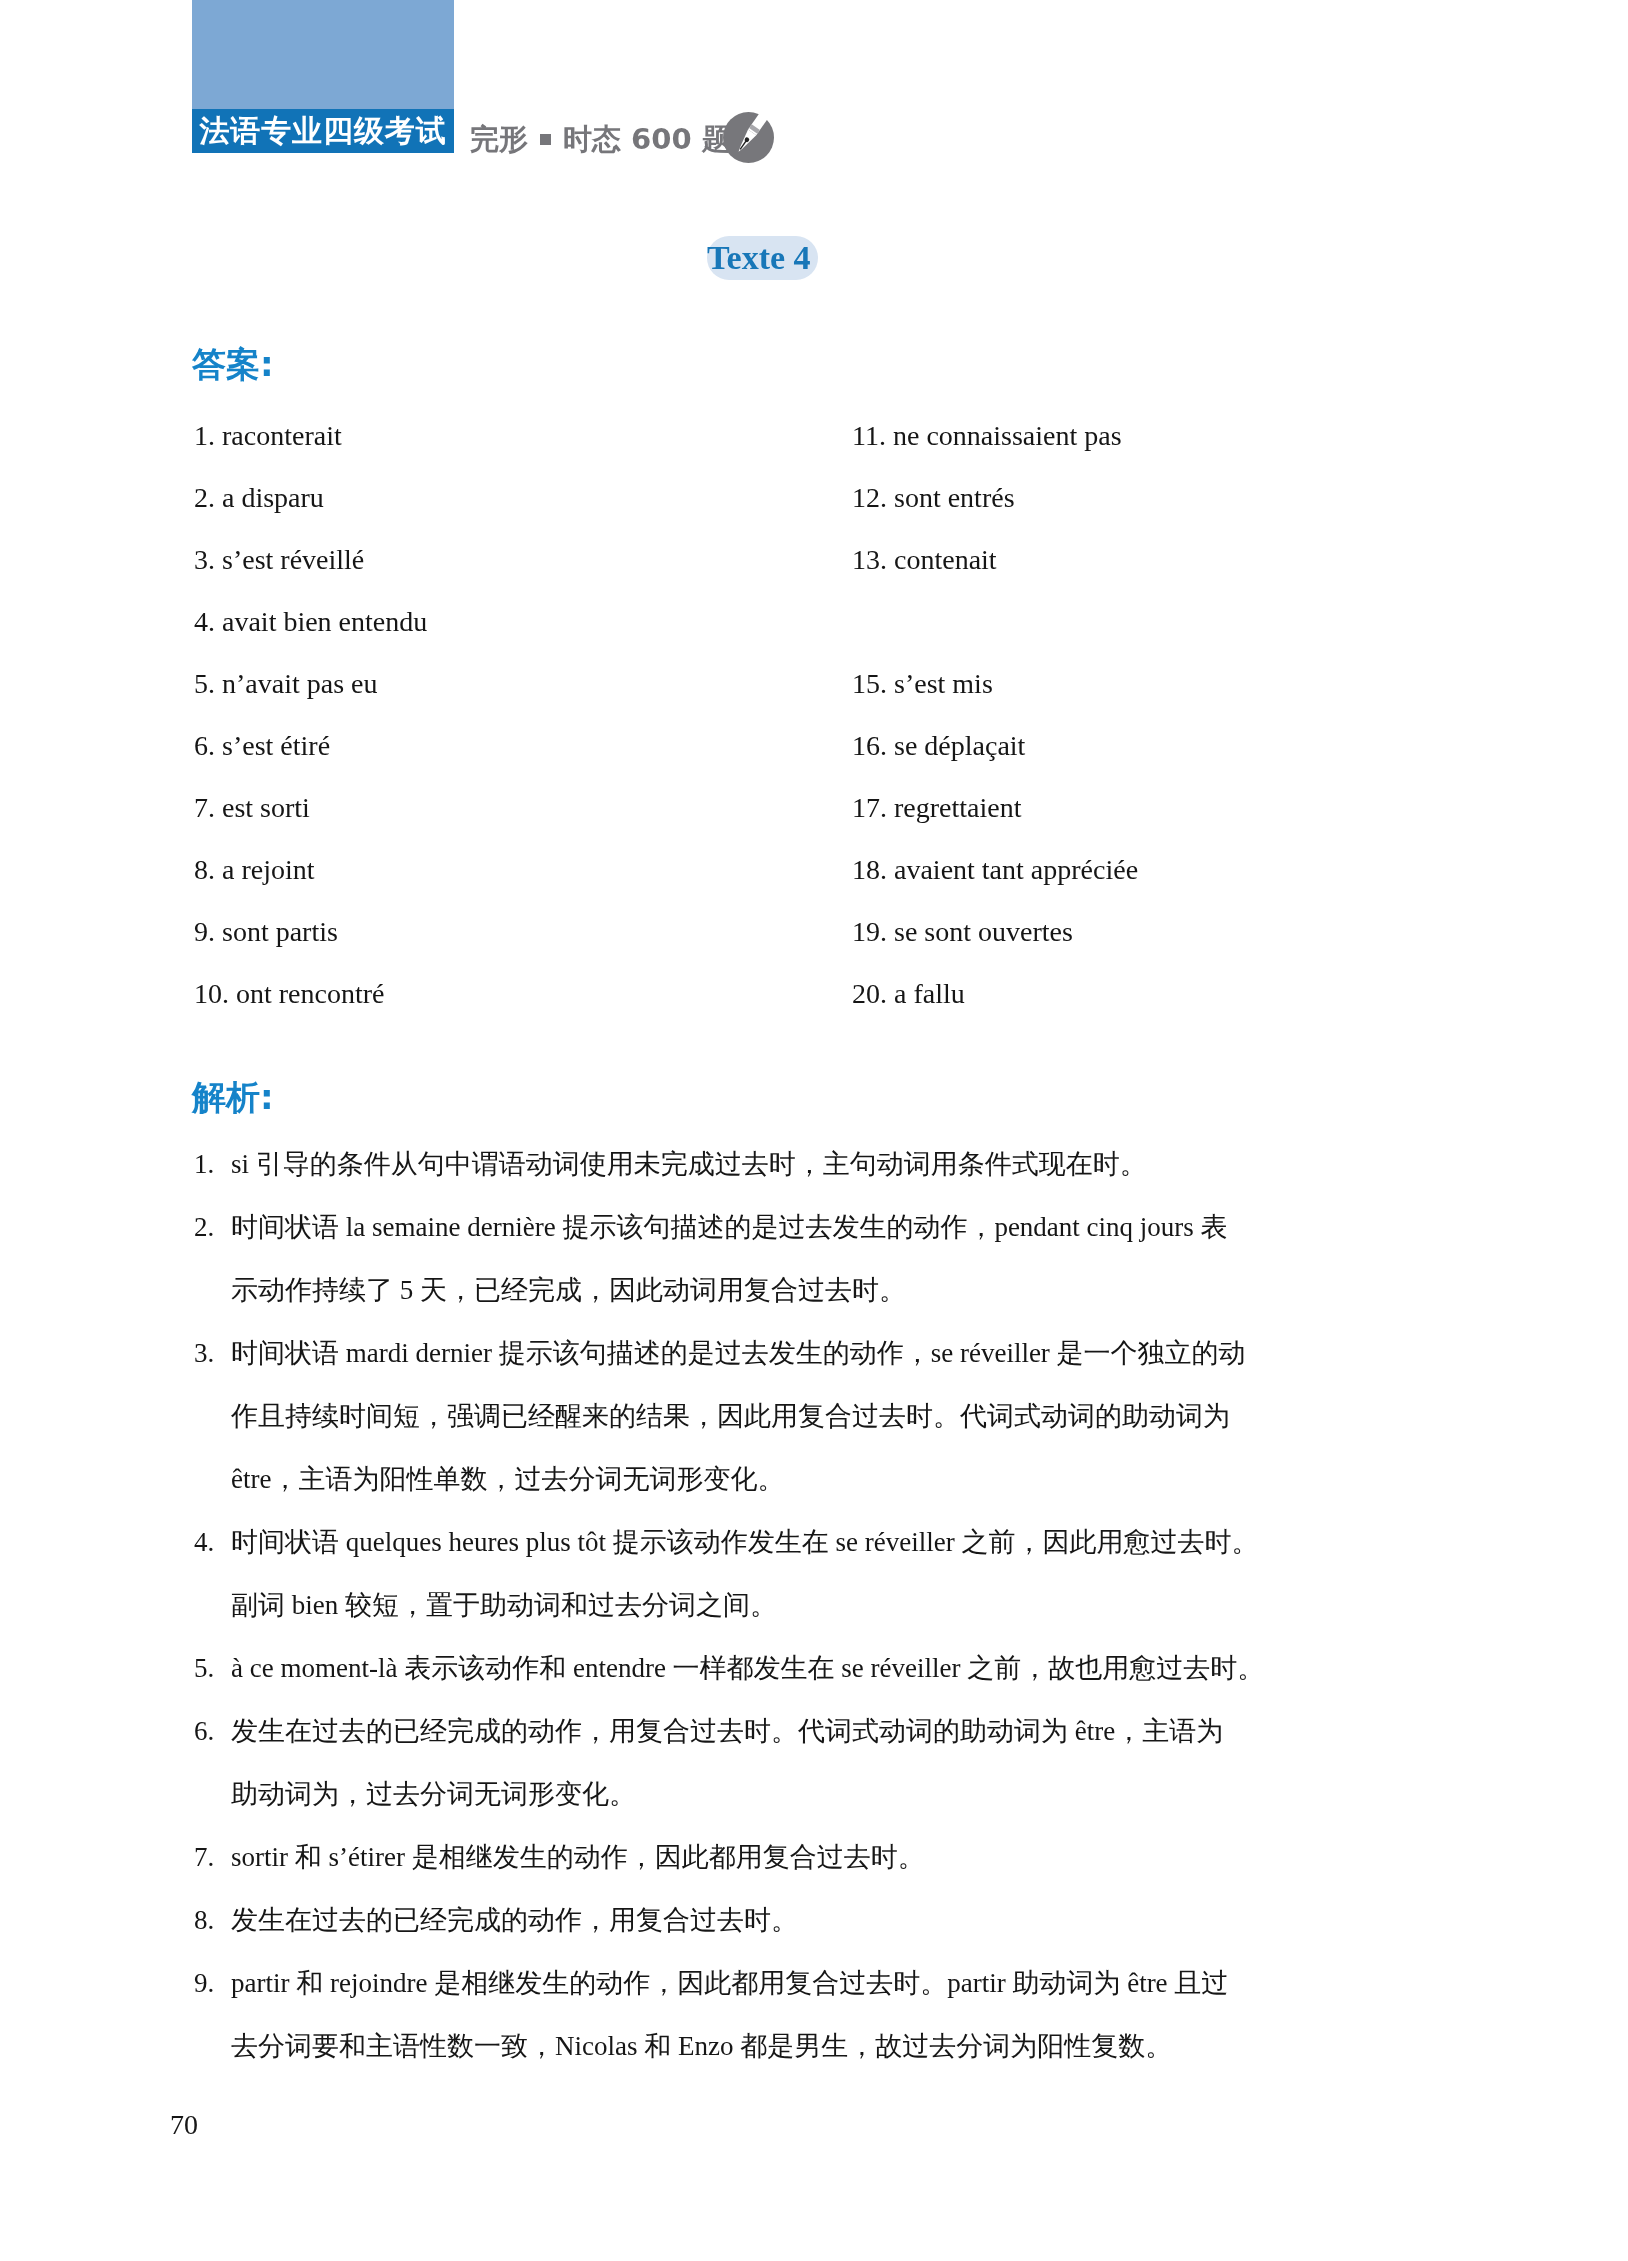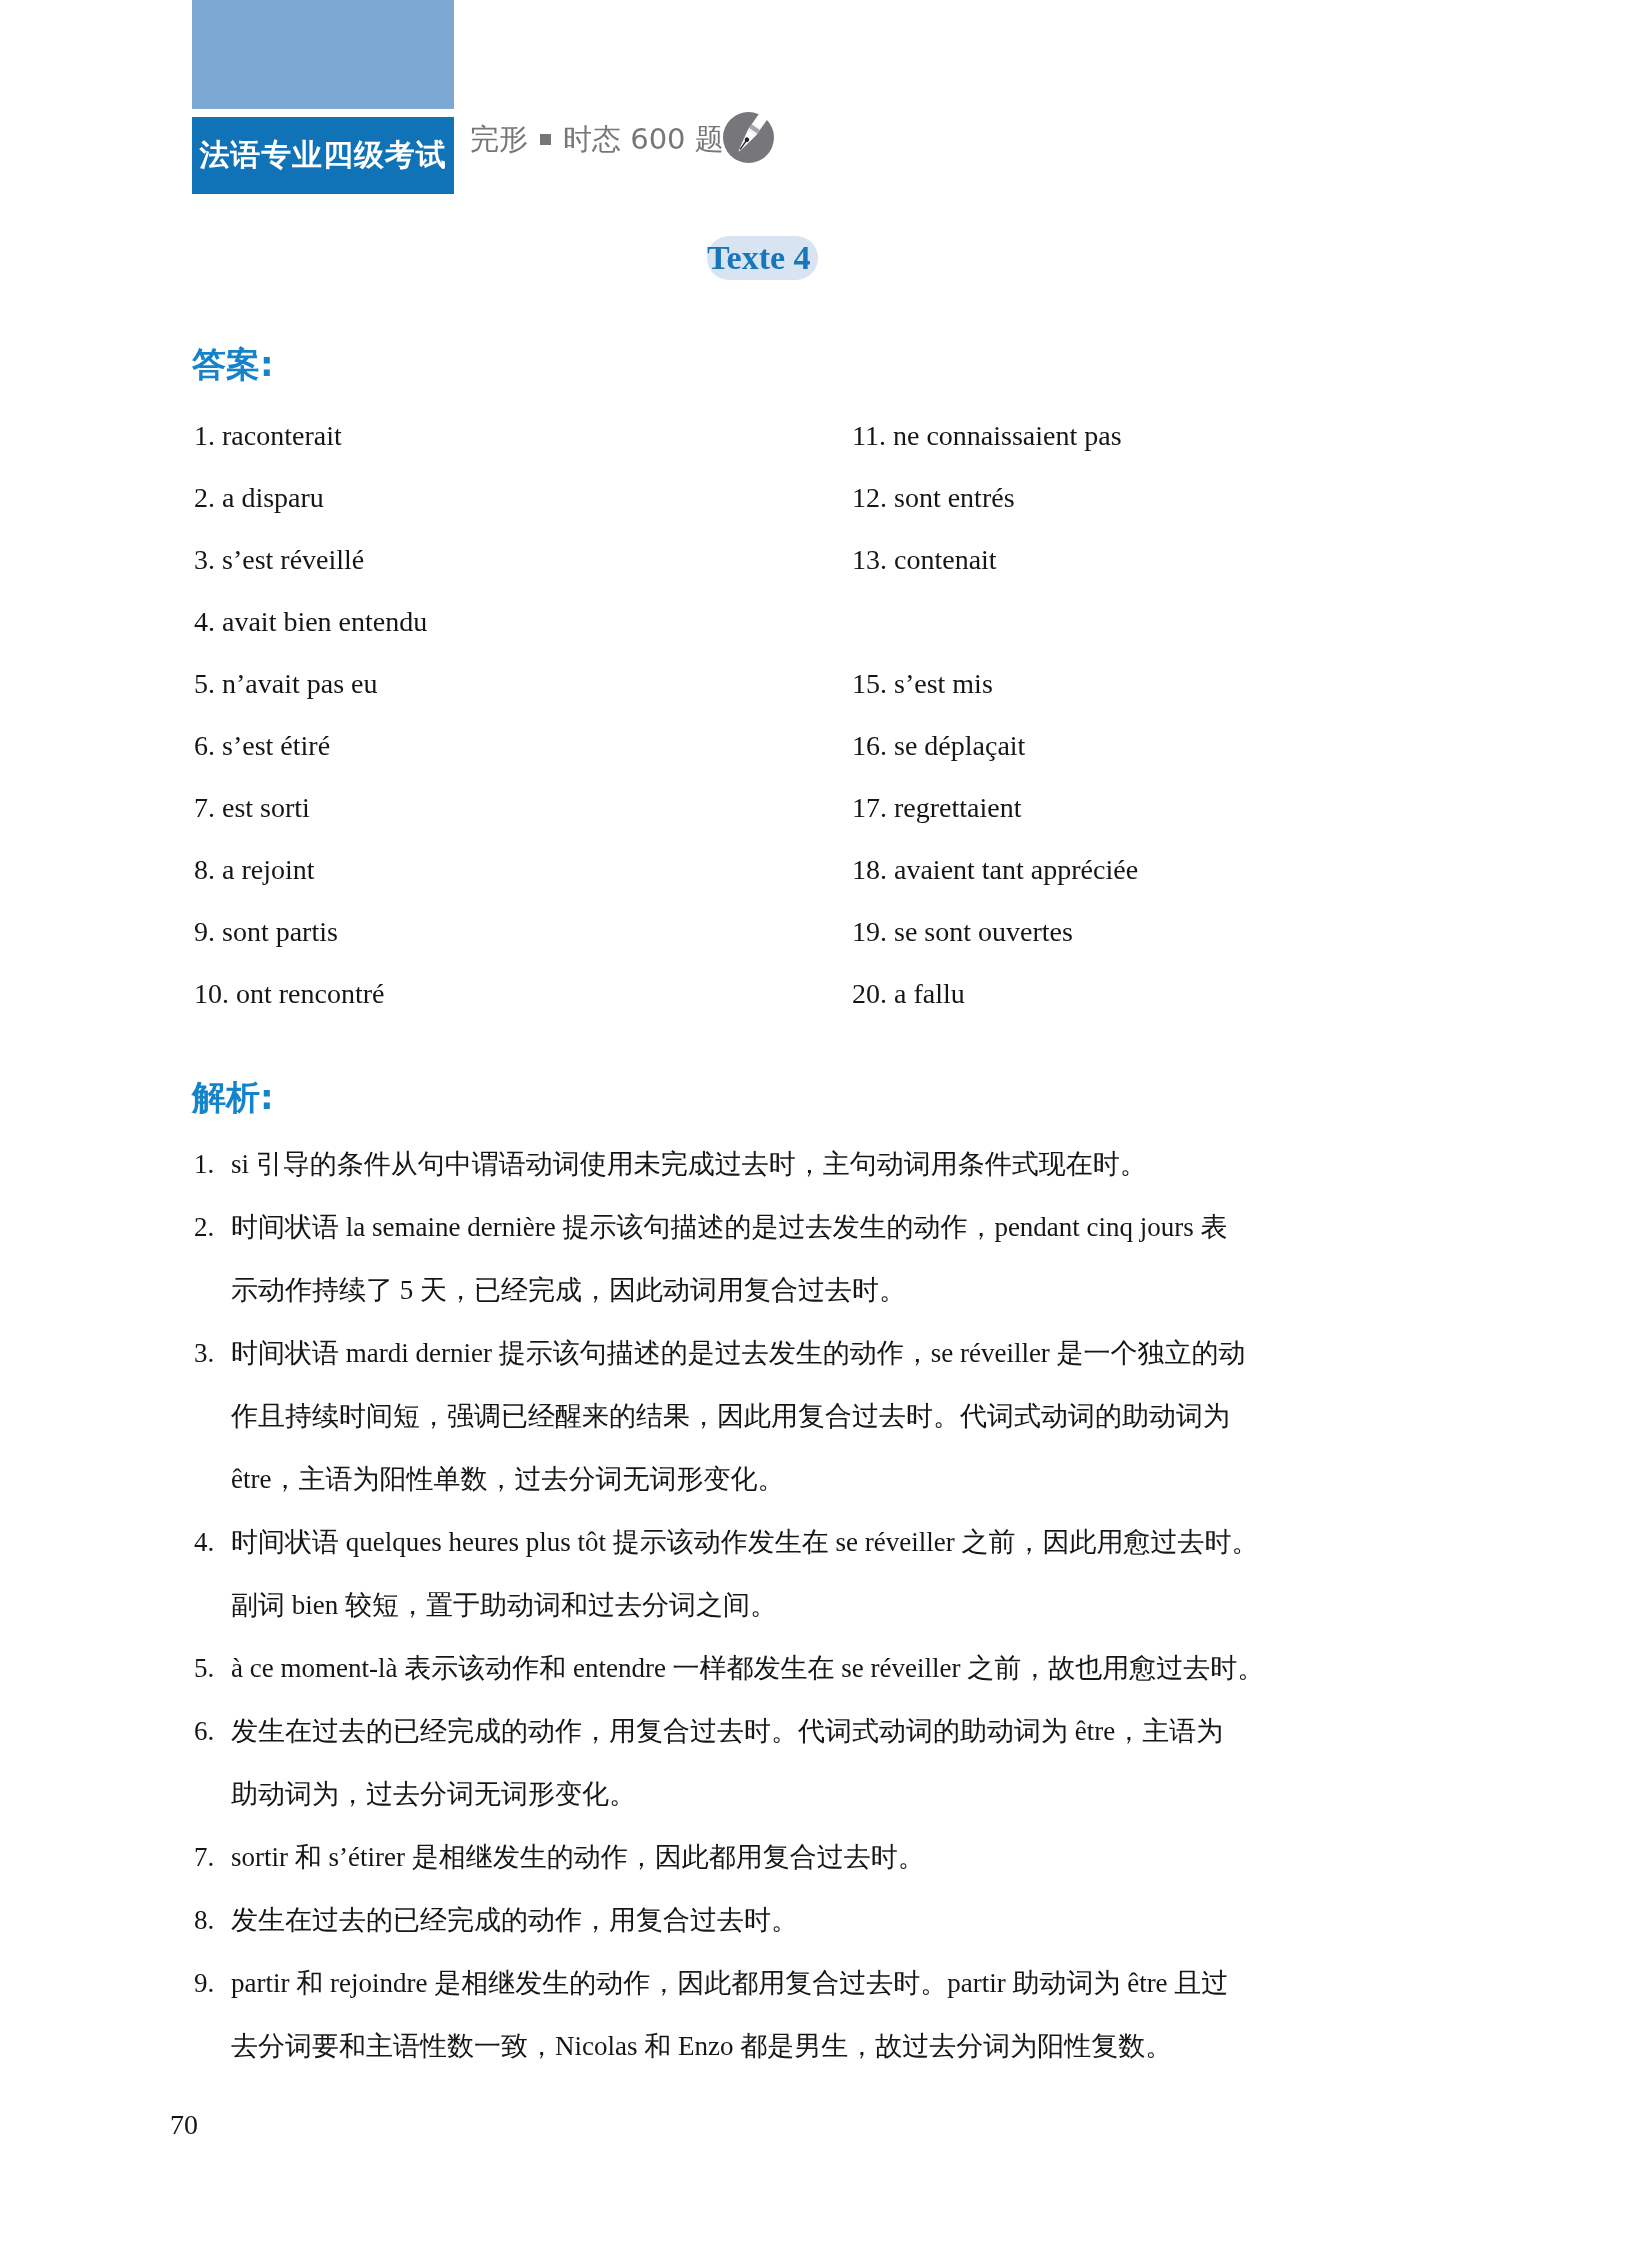--- a/index.html
+++ b/index.html
@@ -11,25 +11,25 @@
     --subtitle-gray:#76767a;
     --text-dark:#161616;
   }
   *{margin:0;padding:0;box-sizing:border-box;}
   html,body{background:#ffffff;}
   body{width:1628px;height:2266px;position:relative;font-family:"Liberation Serif","DejaVu Serif",serif;color:var(--text-dark);}
   .page{position:relative;width:1628px;height:2266px;background:#ffffff;overflow:hidden;}
 
   
   .band-top{position:absolute;left:192px;top:0;width:262px;height:109px;background:var(--band-light);}
-  .band-main{position:absolute;left:192px;top:109px;width:262px;height:77px;background:var(--band-dark);
+  .band-main{position:absolute;left:192px;top:109px;width:262px;height:44px;background:var(--band-dark);
     display:flex;align-items:center;justify-content:center;
-    font-family:"DejaVu Sans","Liberation Sans",sans-serif;font-weight:bold;font-size:30px;color:#ffffff;letter-spacing:0.9px;white-space:nowrap;margin-top:8px;}
+    font-family:"DejaVu Sans","Liberation Sans",sans-serif;font-weight:bold;font-size:30px;color:#ffffff;letter-spacing:0.9px;white-space:nowrap;}
   .subtitle{position:absolute;left:470px;top:109px;height:61px;display:flex;align-items:center;gap:12px;
-    font-family:"DejaVu Sans","Liberation Sans",sans-serif;font-weight:normal;font-size:29px;color:var(--subtitle-gray);white-space:nowrap;}
+    font-family:"DejaVu Sans","Liberation Sans",sans-serif;font-weight:bold;font-size:29px;color:var(--subtitle-gray);white-space:nowrap;}
   .sq{width:11px;height:11px;background:var(--subtitle-gray);display:inline-block;}
   .pen{position:absolute;left:723px;top:112px;width:51px;height:51px;}
 
   
   .texte-pill{position:absolute;left:707px;top:236px;width:111px;height:44px;background:var(--pill-bg);
     border-radius:32px;display:flex;align-items:center;justify-content:flex-start;}
   .texte-pill span{font-family:"Liberation Serif","DejaVu Serif",serif;font-weight:bold;font-size:34px;color:var(--pill-text);}
 
   
   .sec-heading{position:absolute;left:192px;font-family:"DejaVu Sans","Liberation Sans",sans-serif;

